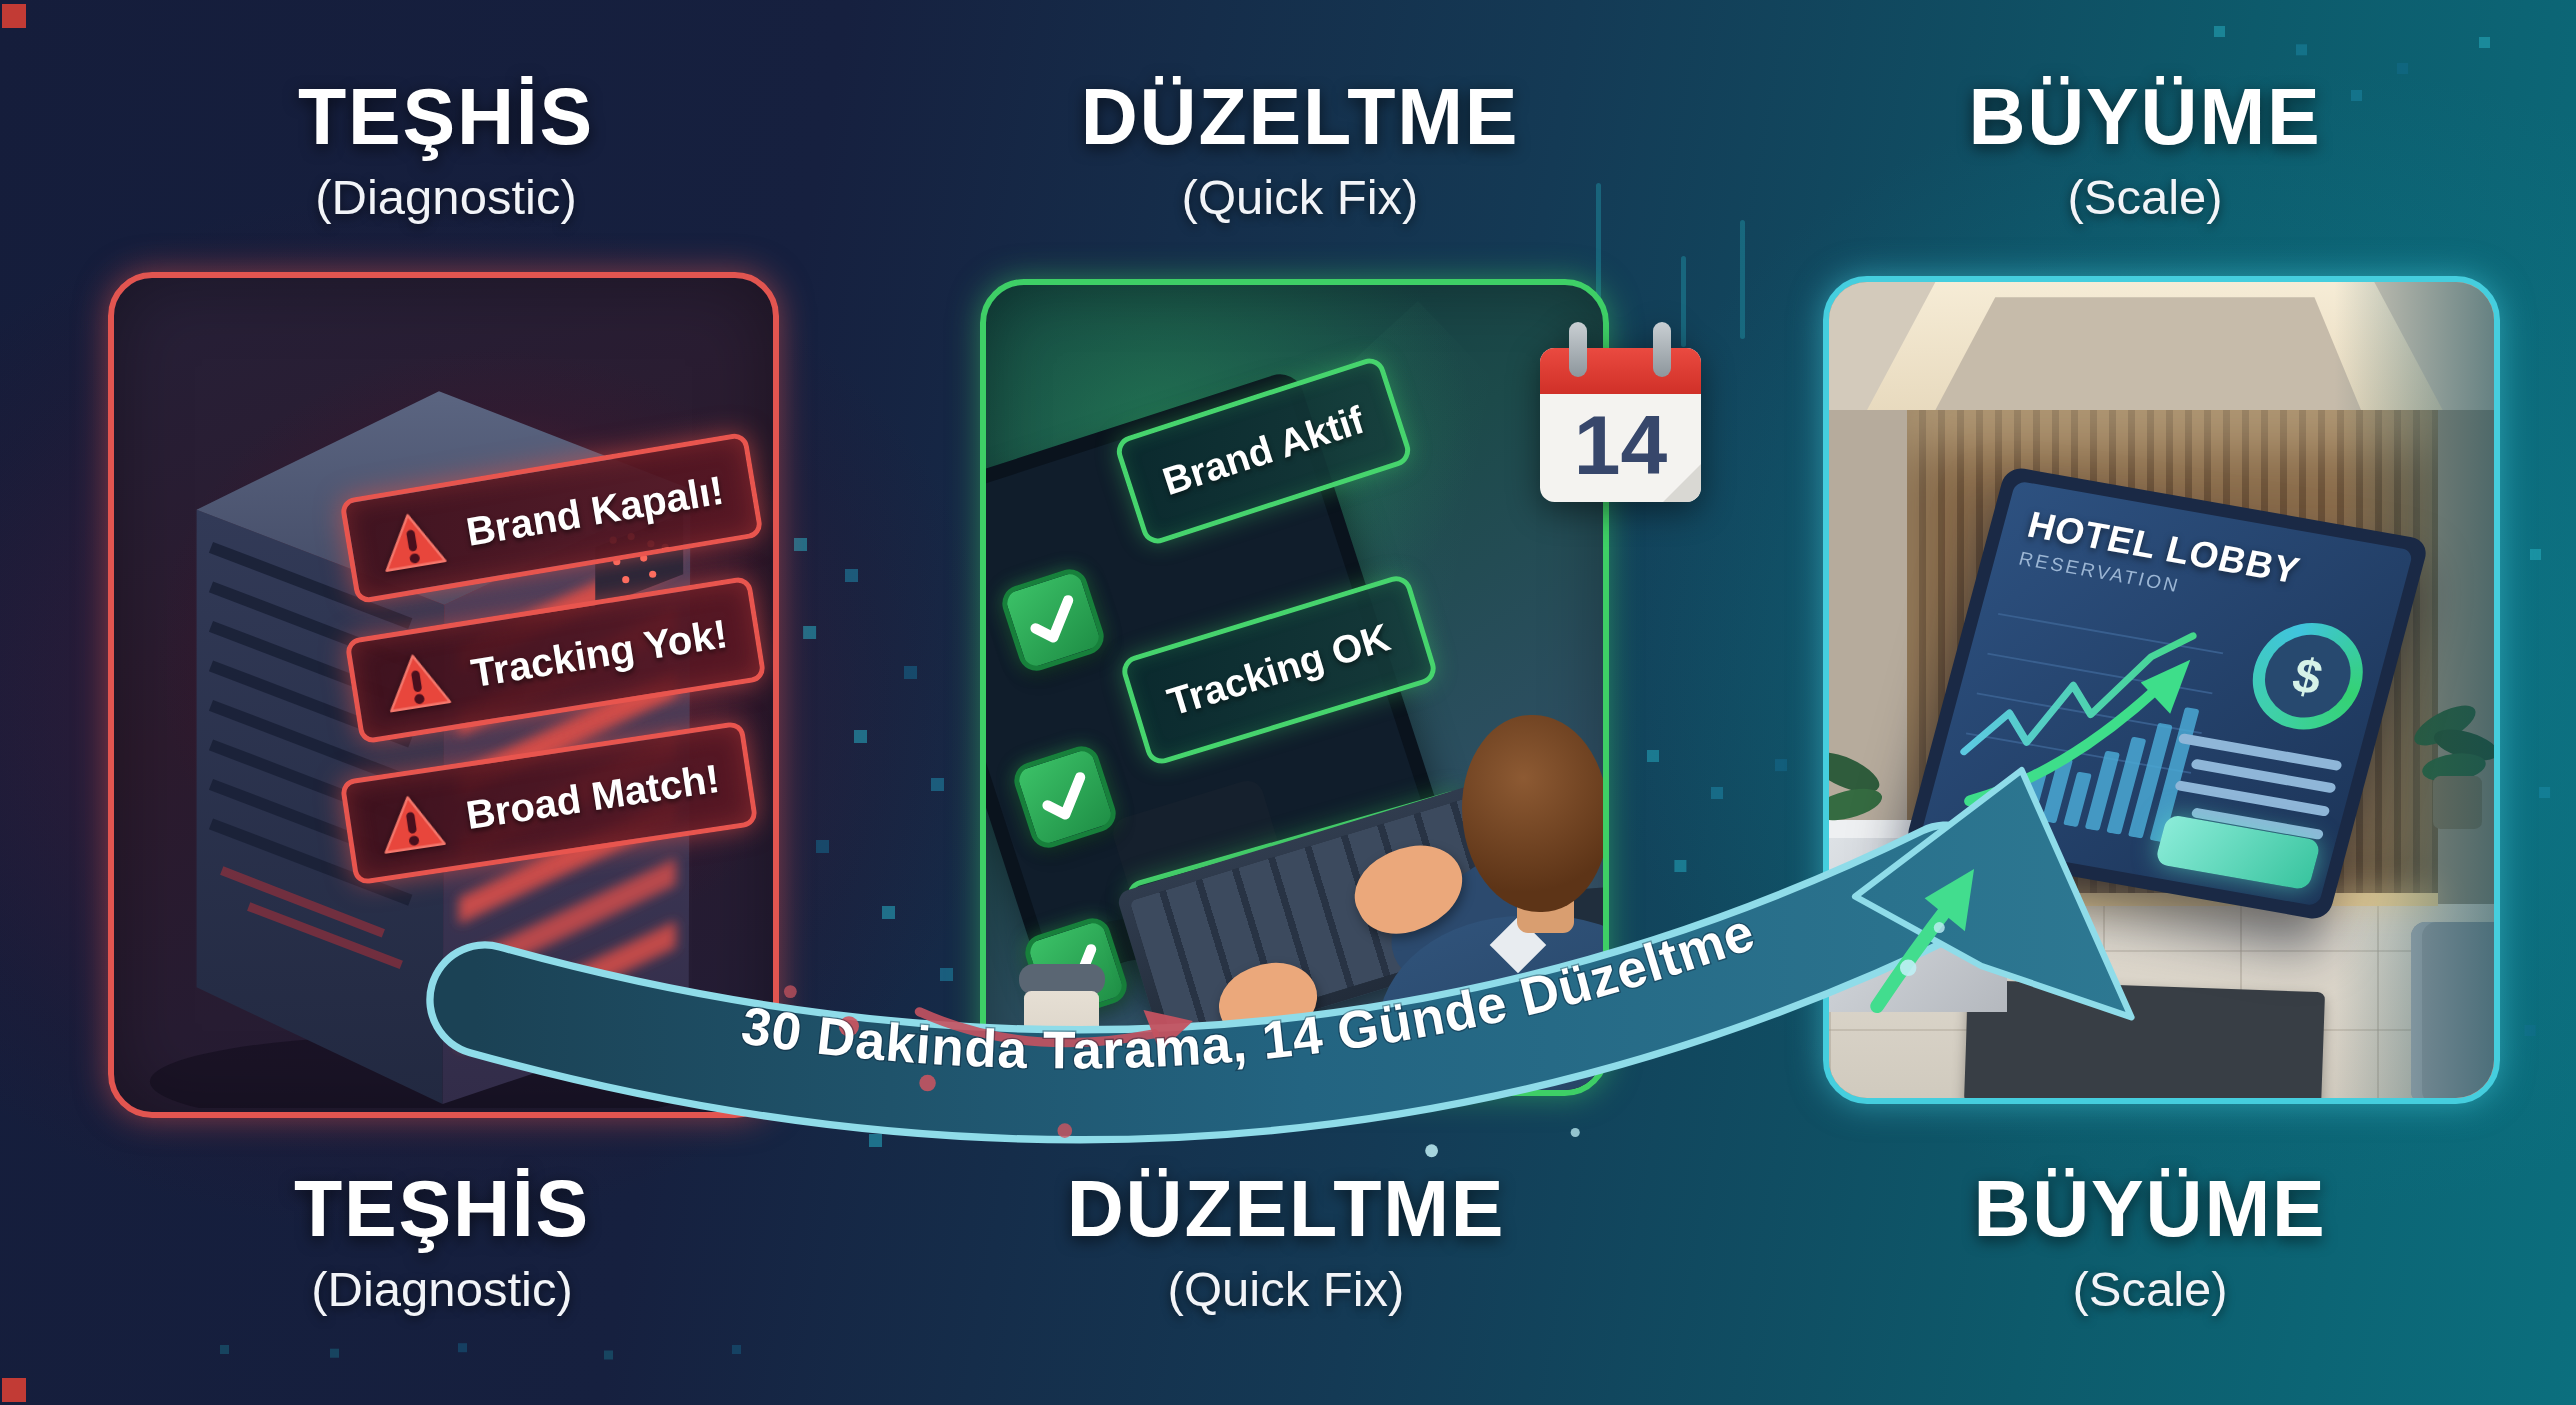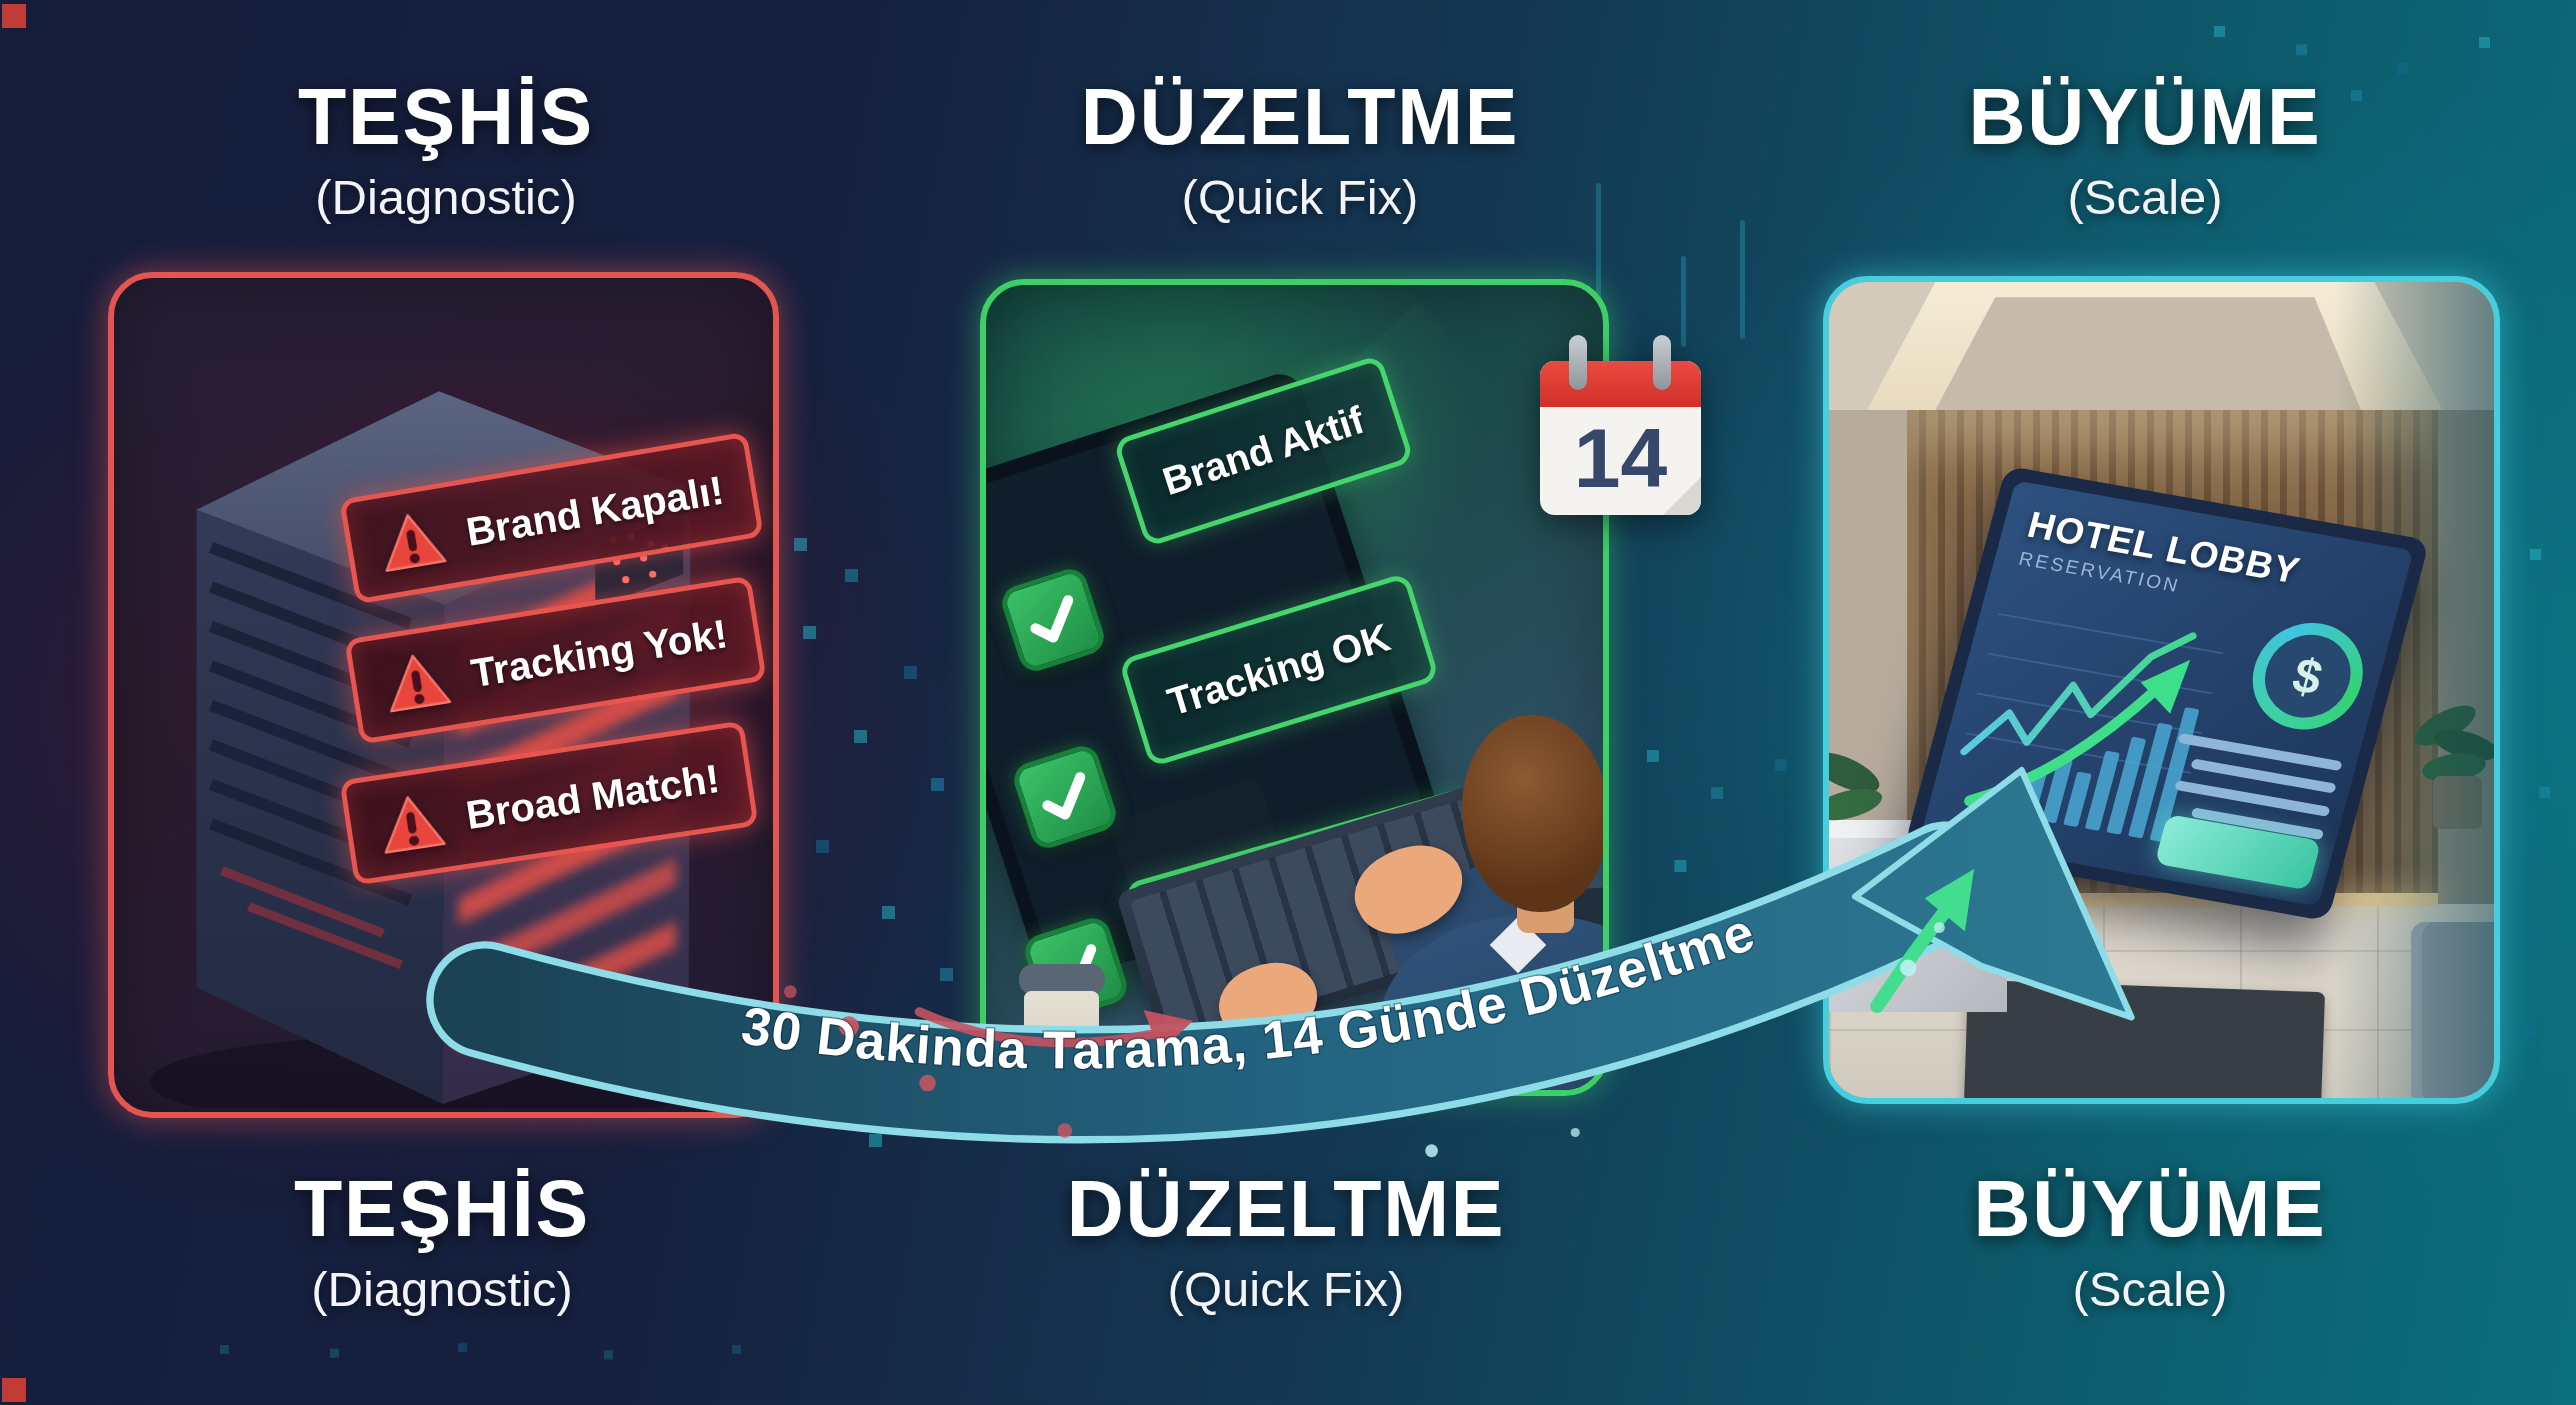--- a/index.html
+++ b/index.html
@@ -106,21 +106,21 @@
   .collar{position:absolute;left:512px;top:640px;width:40px;height:40px;background:#e8ecf0;transform:rotate(45deg);}
   .hair{position:absolute;left:476px;top:430px;width:146px;height:197px;
     background:radial-gradient(circle at 42% 32%, #8d5a33, #5d3417 72%);border-radius:48% 52% 46% 54%;}
   .neck{position:absolute;left:531px;top:606px;width:57px;height:42px;background:#d99e70;border-radius:11px;}
   .cup-lid{position:absolute;left:33px;top:679px;width:86px;height:31px;background:#5a6673;border-radius:14.6px;}
   .cup-body{position:absolute;left:38px;top:706px;width:75px;height:119px;
     background:linear-gradient(180deg,#e6dfd4,#cfc8bb);border-radius:7.3px 7.3px 25.6px 25.6px;}
   .cup-band{position:absolute;left:38px;top:748px;width:75px;height:24px;background:#bdb5a8;}
 
   
-  .calendar{position:absolute;left:1540px;top:335px;width:175px;height:183px;z-index:40;
+  .calendar{position:absolute;left:1540px;top:322px;width:175px;height:183px;z-index:40;
     filter:drop-shadow(0 9.1px 16.5px rgba(0,0,0,.45));padding-left:32px;}
   .cal-ring{position:absolute;top:0;width:18.3px;height:55px;border-radius:9.1px;
     background:linear-gradient(180deg,#c9cfd3,#8d969c);z-index:2;}
   #ring-l{left:29px;} #ring-r{left:113px;}
   .cal-body{position:absolute;left:0;top:25.6px;width:161px;height:154px;background:#f4f3f0;border-radius:14.6px;overflow:hidden;}
   .cal-header{height:46px;background:linear-gradient(180deg,#ea4a40,#d03028);}
   .cal-day{text-align:center;font-size:84px;font-weight:bold;color:#37476b;line-height:102px;}
   .cal-curl{position:absolute;right:0;bottom:0;width:0;height:0;border-left:38px solid transparent;border-bottom:38px solid #d9d8d3;}
 
   

